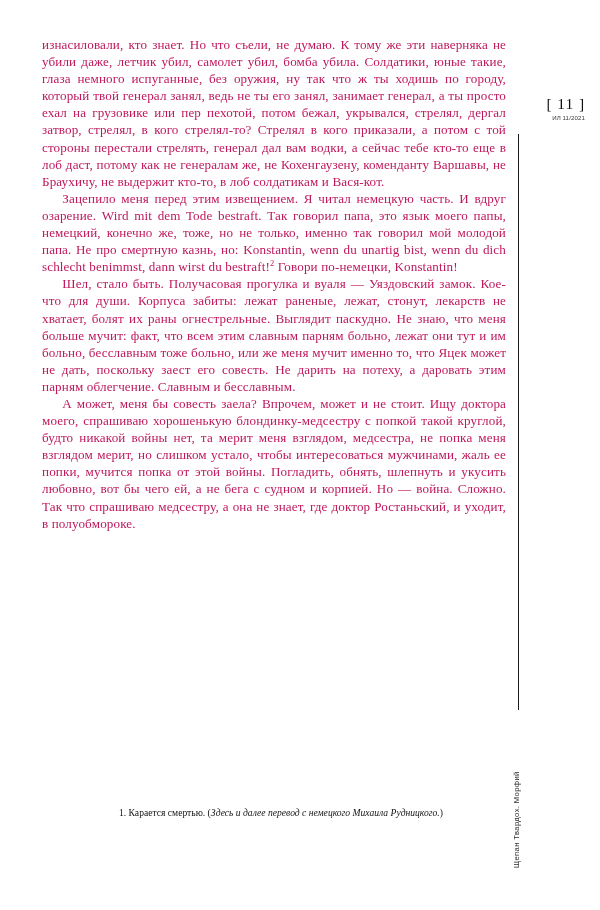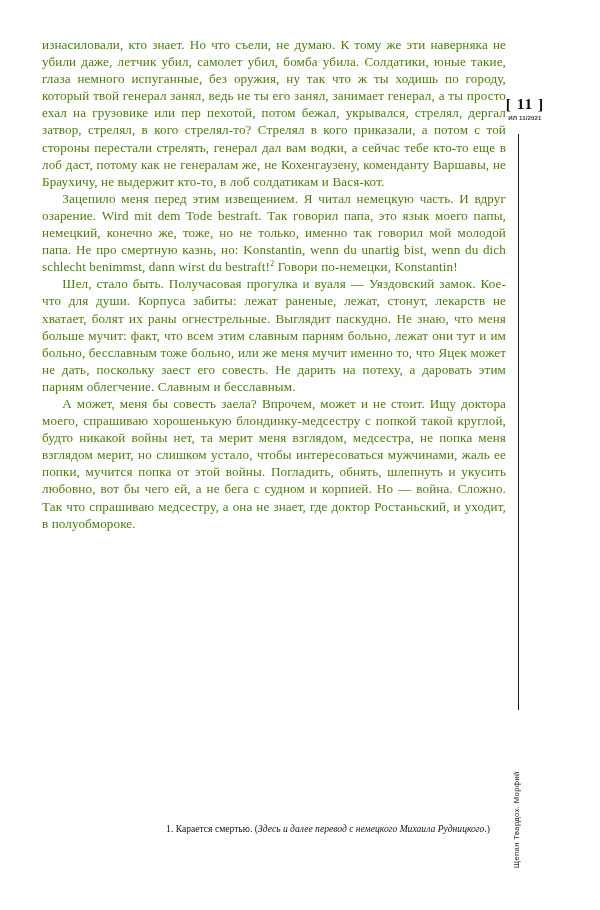--- a/index.html
+++ b/index.html
@@ -31,39 +31,38 @@
     width: 464px;
   }
 
   .para {
     margin: 0;
     font-size: 13.1px;
     line-height: 17.1px;
     text-align: justify;
     text-justify: inter-word;
     hyphens: manual;
-    color: #4d7c0f;
+    color: #be185d;
     letter-spacing: 0.01em;
   }
   .para.indent { text-indent: 1.55em; }
 
   .fn-ref {
     font-size: 8.4px;
     vertical-align: super;
     line-height: 0;
   }
 
   
   .folio-block {
     position: absolute;
-    left: 490px;
+    left: 515px;
     top: 95px;
     width: 70px;
-    text-align: center;
-    font-weight: bold;
+    text-align: right;
   }
   .folio-number {
     font-size: 15.5px;
     line-height: 17px;
     letter-spacing: 0.06em;
     color: #111;
     white-space: nowrap;
   }
   .folio-issue {
     margin-top: 2px;
@@ -103,24 +102,24 @@
   }
 
   
   .footnotes {
     position: absolute;
     left: 42px;
     top: 806px;
     width: 464px;
   }
   .footnote {
-    margin: 16px;
+    margin: 0;
     font-size: 9.6px;
     line-height: 13px;
-    text-align: right;
+    text-align: center;
     color: #141414;
     text-indent: 1.45em;
   }
   .footnote em { font-style: italic; }
 </style>
 </head>
 <body>
 
 <div class="page">
 

